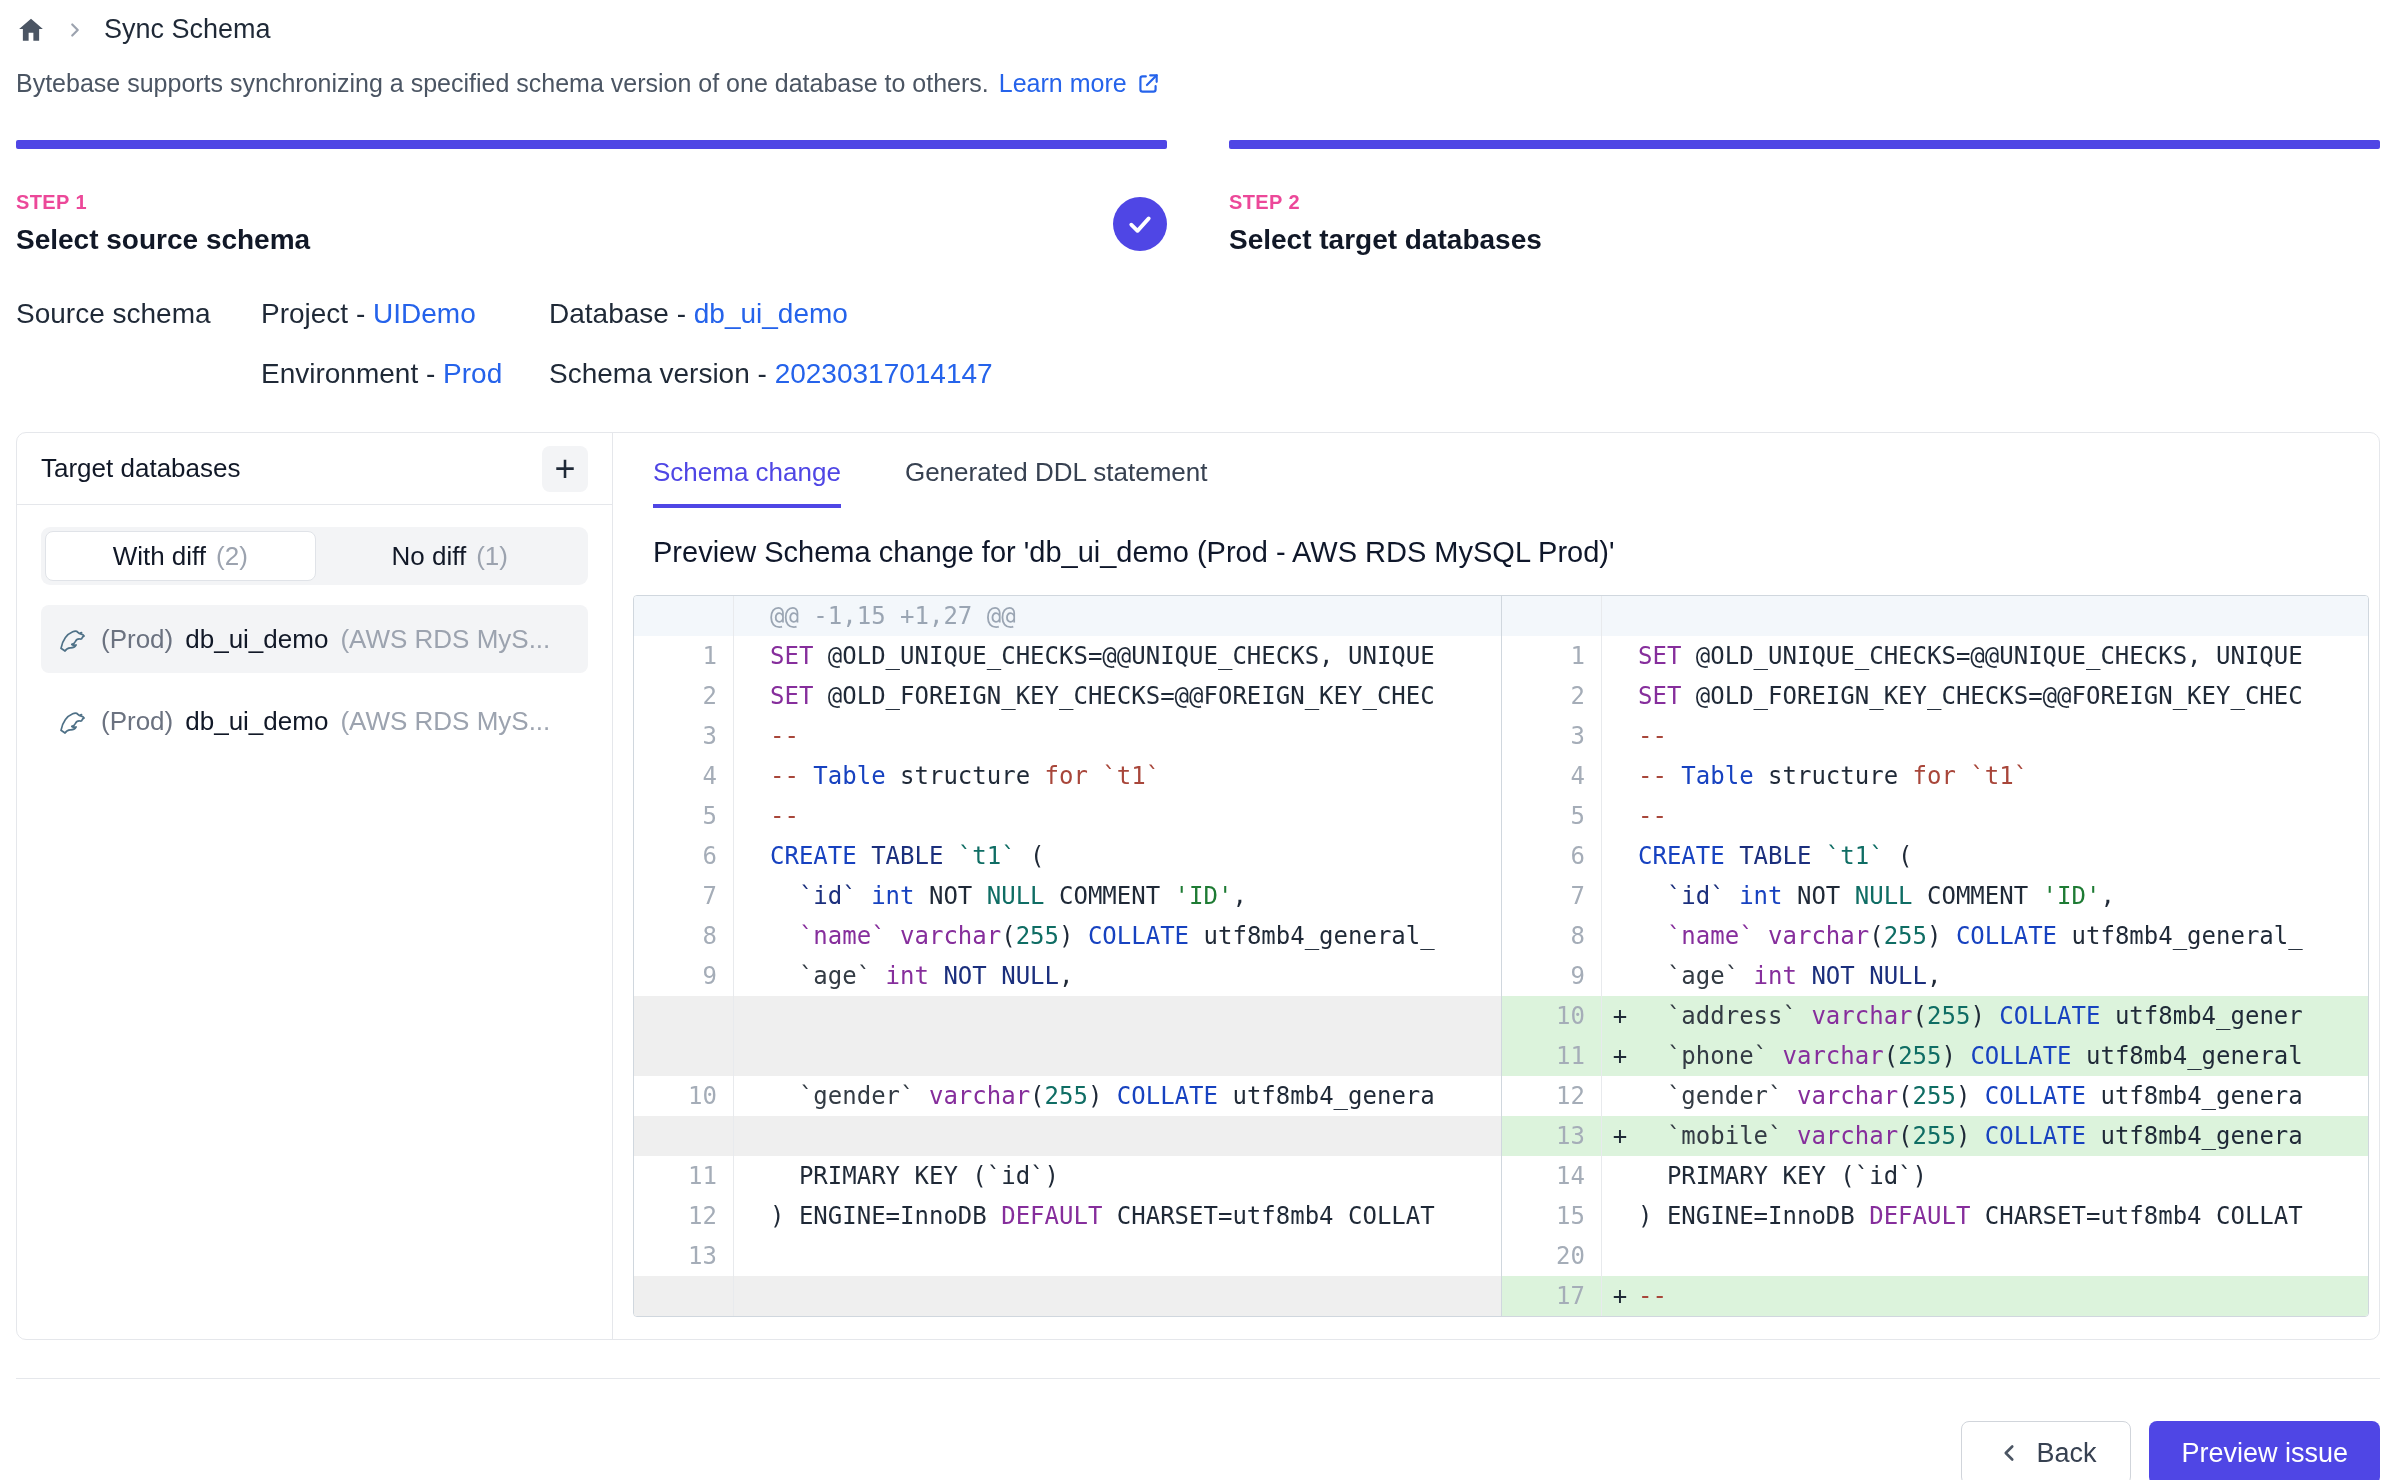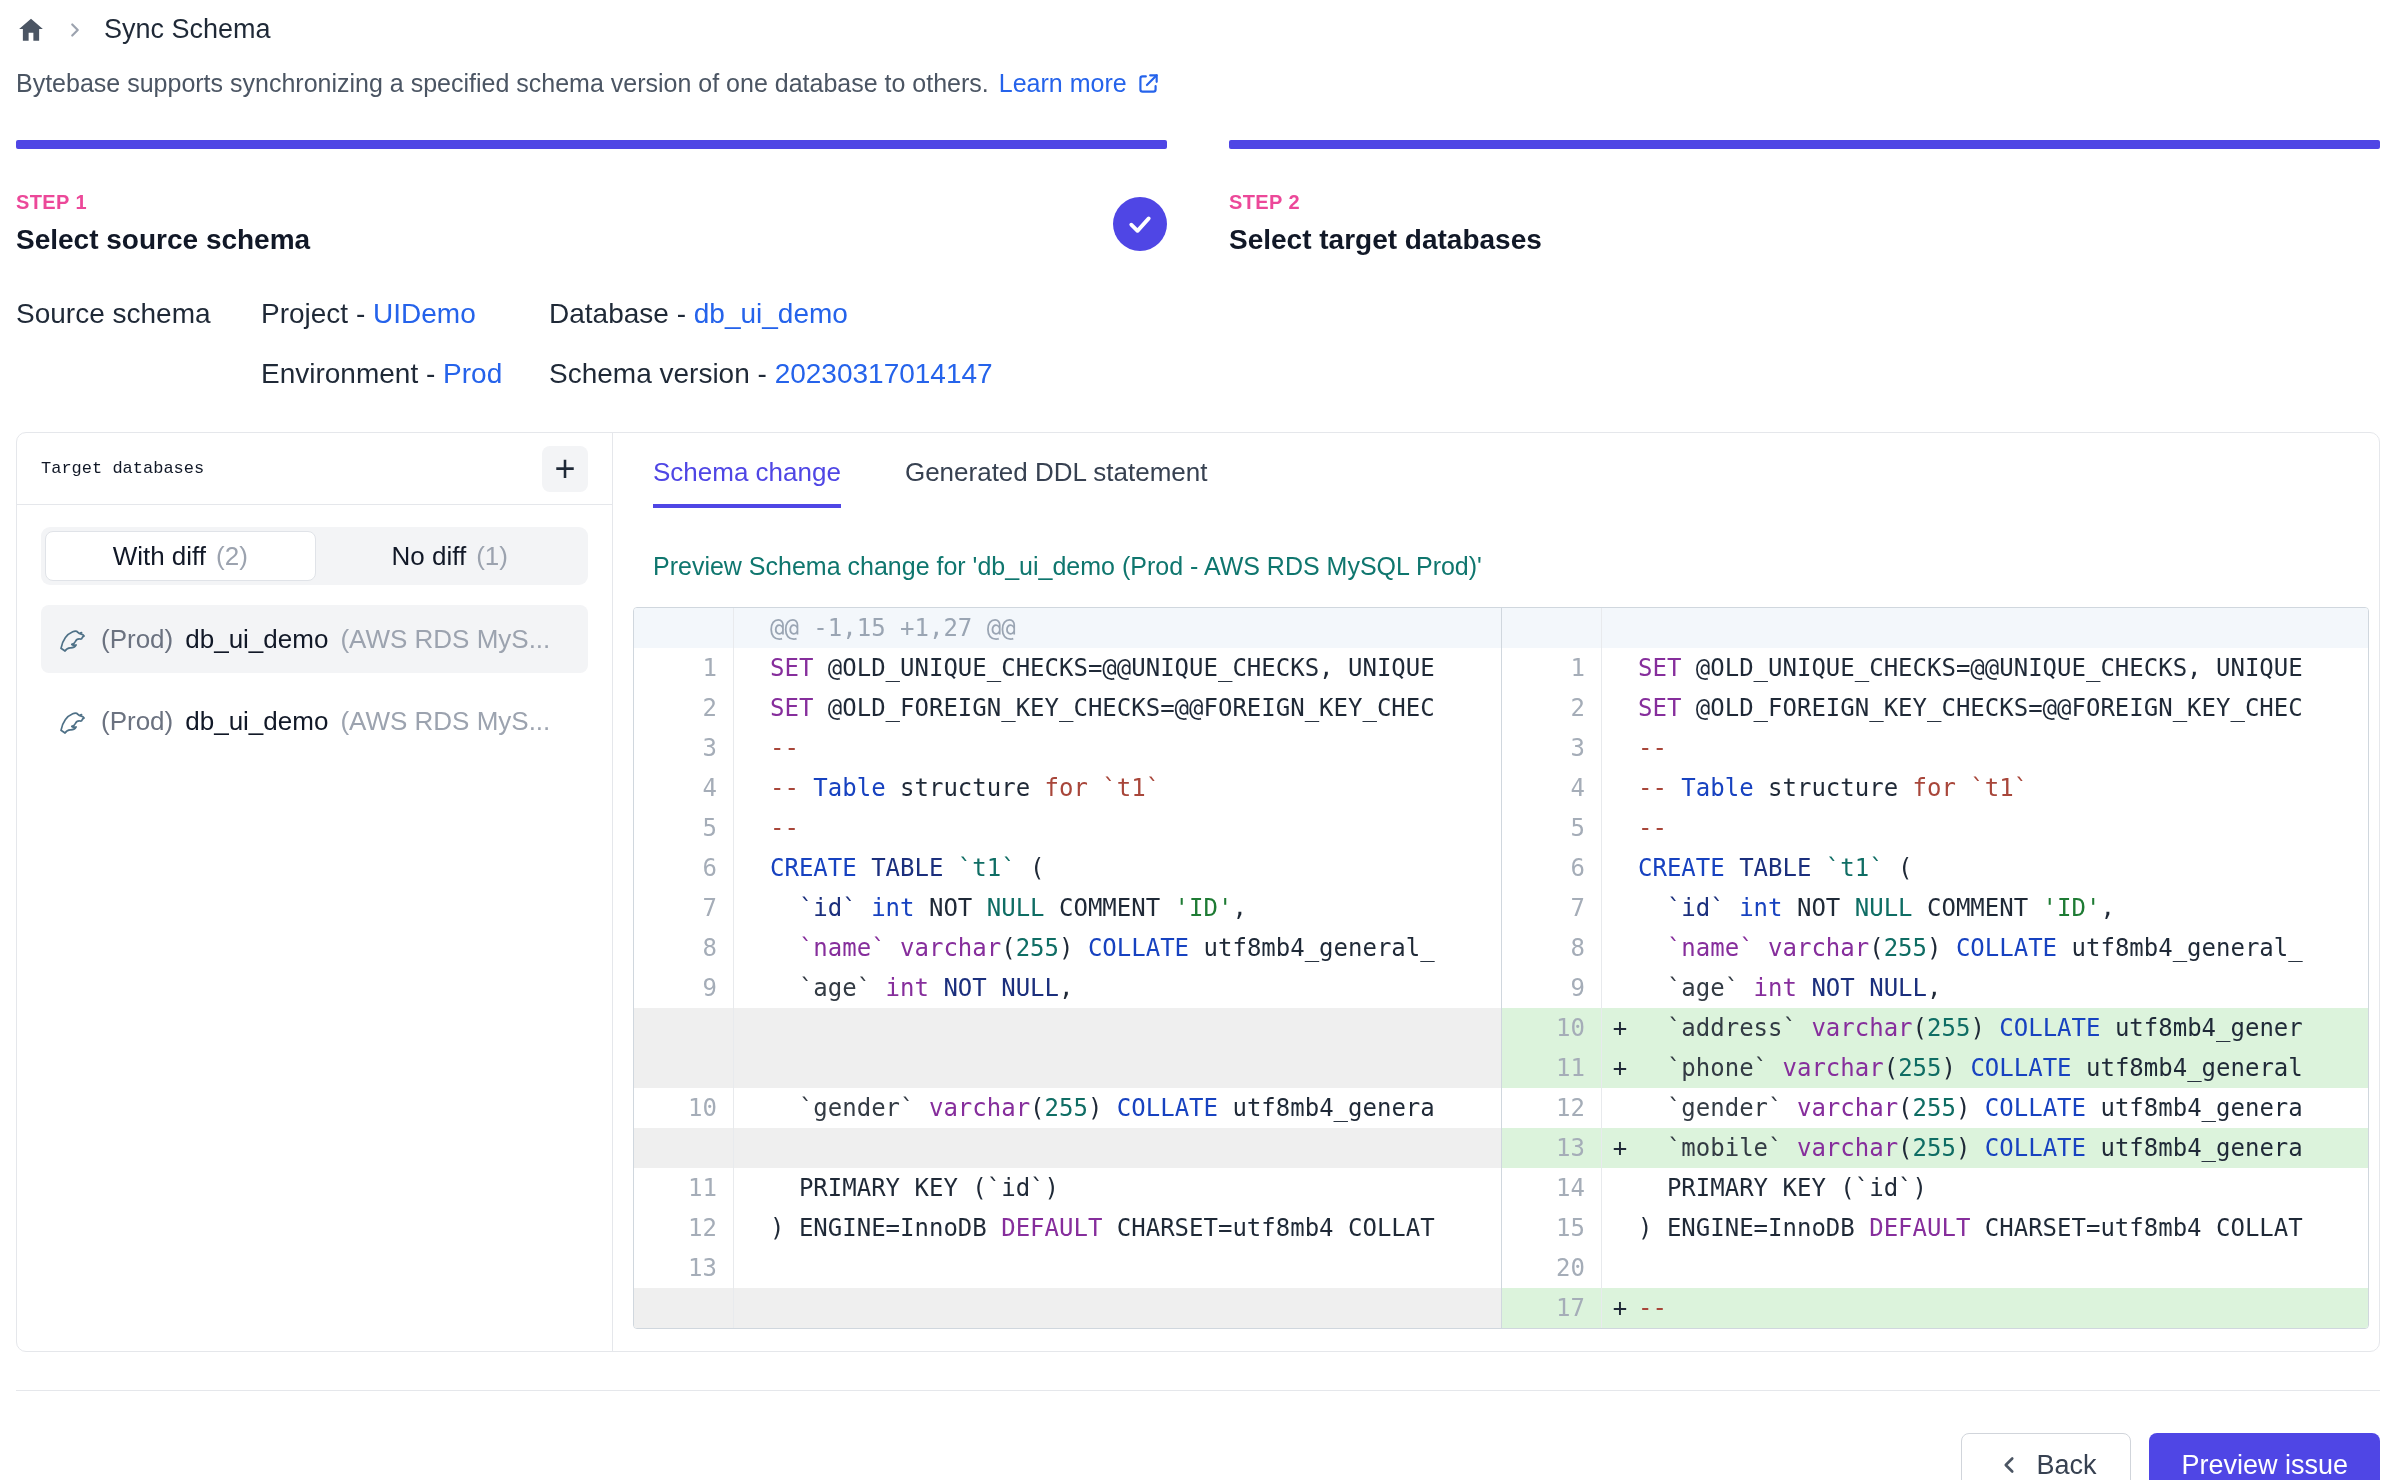--- a/index.html
+++ b/index.html
@@ -32,36 +32,36 @@
   .source { display:flex; margin-top:42px; font-size:28px; color:#1f2937; }
   .source-label { width:245px; flex:0 0 245px; }
   .source-grid { display:grid; grid-template-columns:288px auto; row-gap:28px; }
   .field { white-space:nowrap; }
   .field a { color:#2563eb; text-decoration:none; }
 
   
   .container { margin-top:42px; border:1px solid #e5e7eb; border-radius:10px; display:flex; overflow:hidden; }
   .left-panel { width:596px; flex:0 0 596px; border-right:1px solid #e5e7eb; display:flex; flex-direction:column; }
   .lp-head { height:72px; padding:0 24px; display:flex; align-items:center; justify-content:space-between; border-bottom:1px solid #e5e7eb; }
-  .lp-title { font-size:17px; font-weight:500;font-family:Liberation Mono, monospace; }
+  .lp-title { font-size:26px; font-weight:500; }
   .plus-btn { width:46px; height:46px; background:#f3f4f6; border:none; border-radius:8px; font-size:36px; font-weight:300; color:#1f2937; display:flex; align-items:center; justify-content:center; line-height:1; }
   .seg { margin:22px 24px 20px; background:#f3f4f6; border-radius:9px; padding:4px; display:flex; }
   .seg-btn { flex:1; height:50px; font-size:26px; display:flex; align-items:center; justify-content:center; gap:10px; border-radius:8px; border:none; background:transparent; color:#111827; }
   .seg-btn.active { background:#ffffff; border:1px solid #e0e3e8; }
   .seg-count { color:#9ca3af; }
   .db-item { margin:0 24px 14px; height:68px; display:flex; align-items:center; gap:12px; padding:0 16px; border-radius:8px; font-size:26px; white-space:nowrap; overflow:hidden; }
   .db-item.selected { background:#f3f4f6; }
   .db-env { color:#6b7280; } .db-name { color:#111827; font-weight:500; } .db-inst { color:#9ca3af; }
 
   
   .right-area { flex:1; min-width:0; padding:24px 10px 22px 20px; }
   .tabs { display:flex; gap:64px; padding-left:20px; font-size:26px; }
   .tab { padding-bottom:16px; color:#374151; cursor:pointer; }
   .tab.active { color:#4f46e5; font-weight:500; border-bottom:4px solid #4f46e5; }
-  .preview-title { padding-left:20px; margin-top:44px; font-size:25px; color:#0f766e; }
+  .preview-title { padding-left:20px; margin-top:28px; font-size:29px; color:#0f172a; }
 
   
   .diff { margin-top:26px; display:flex; border:1px solid #d0d7de; border-radius:4px; overflow:hidden;
           font-family:"DejaVu Sans Mono", monospace; font-size:24px; background:#fff; }
   .pane { width:50%; min-width:0; overflow:hidden; }
   .pane.right { border-left:1px solid #d0d7de; }
   .drow { display:flex; height:40px; line-height:40px; white-space:pre; }
   .dnum { width:100px; flex:0 0 100px; text-align:right; padding-right:16px; color:#a5adb8; border-right:1px solid #e8eaed; }
   .dmark { width:36px; flex:0 0 36px; text-align:center; color:#1f2937; }
   .dcode { flex:1; overflow:hidden; }

